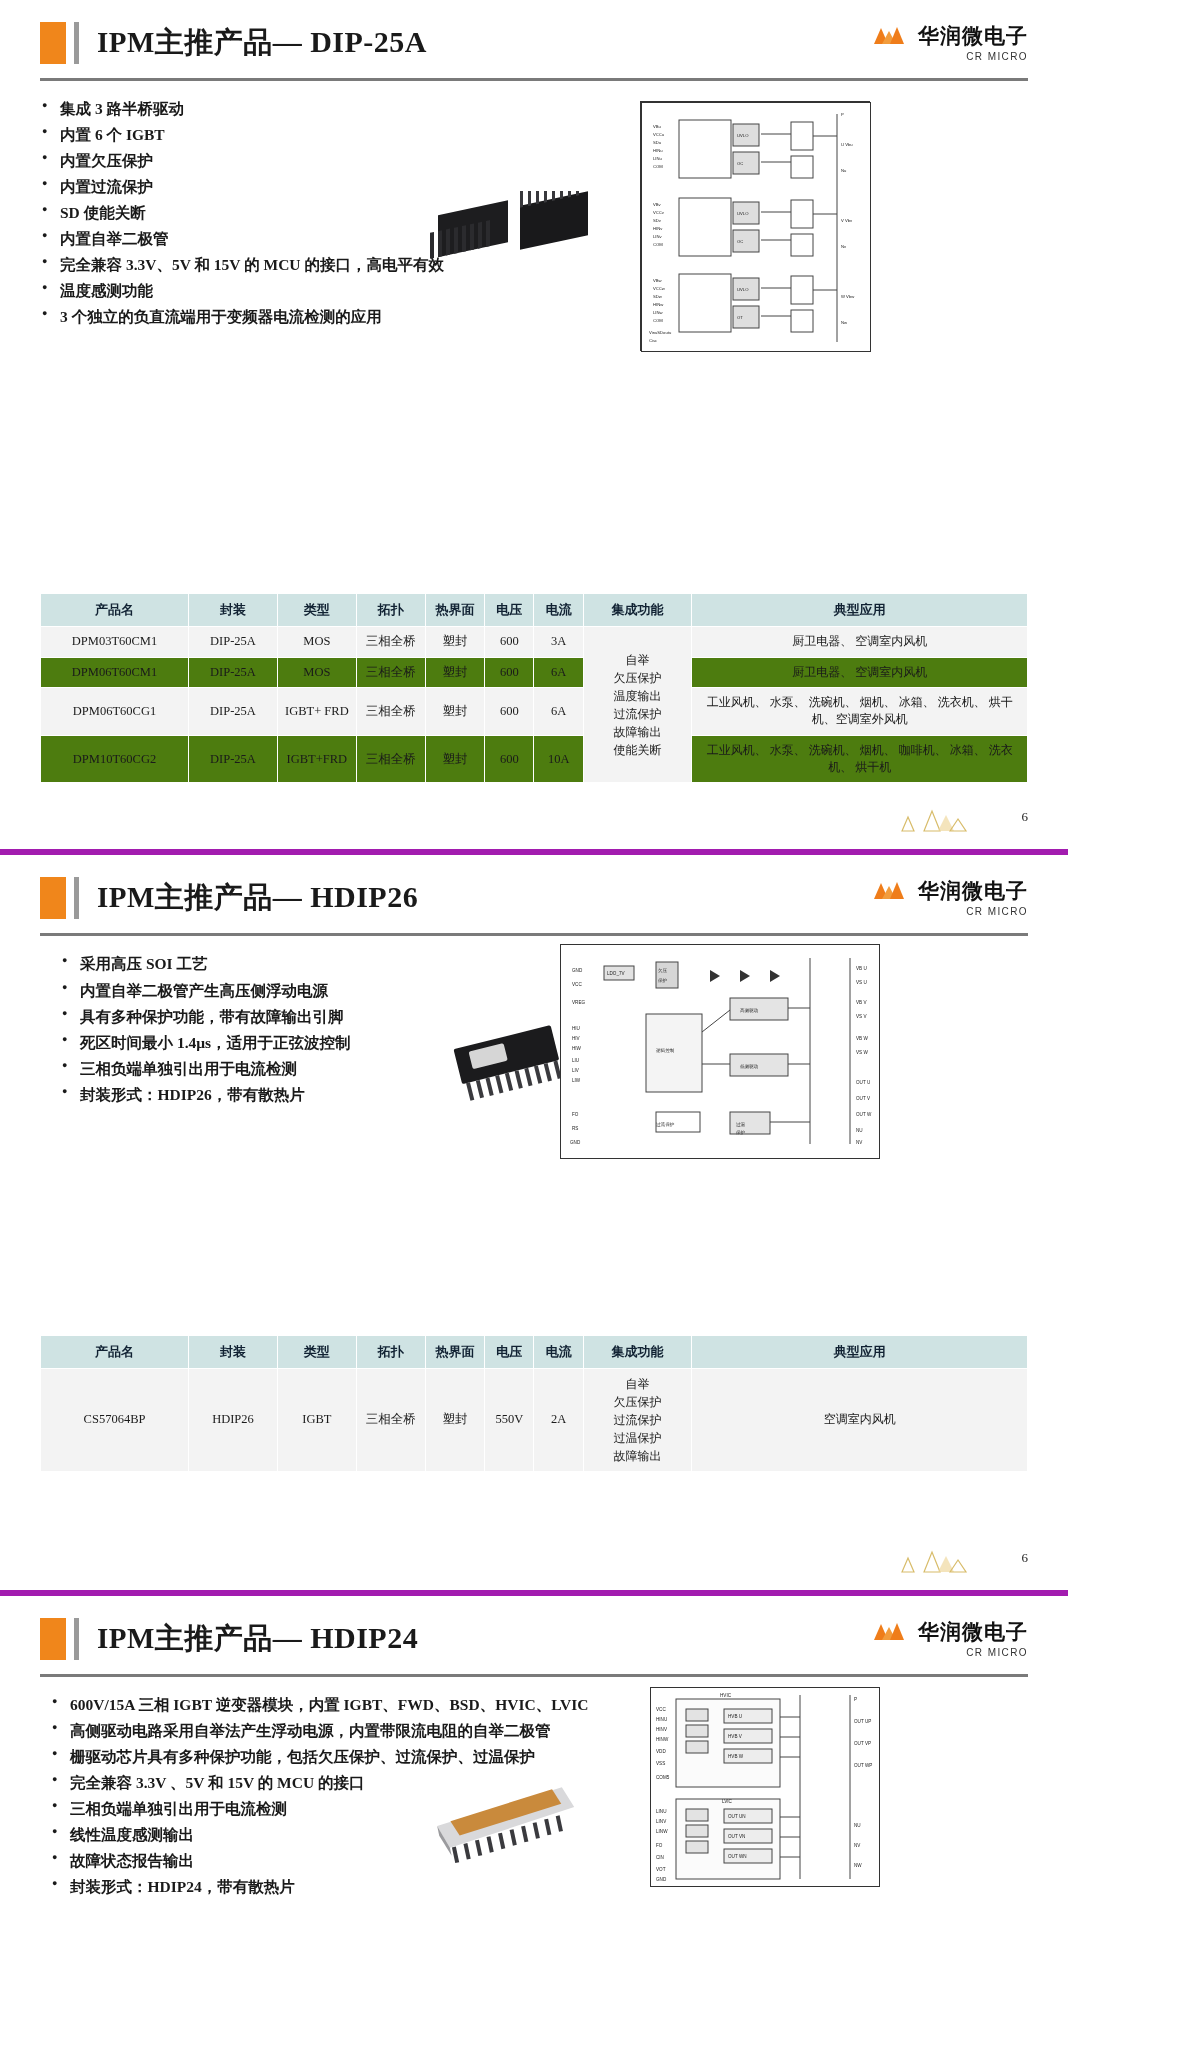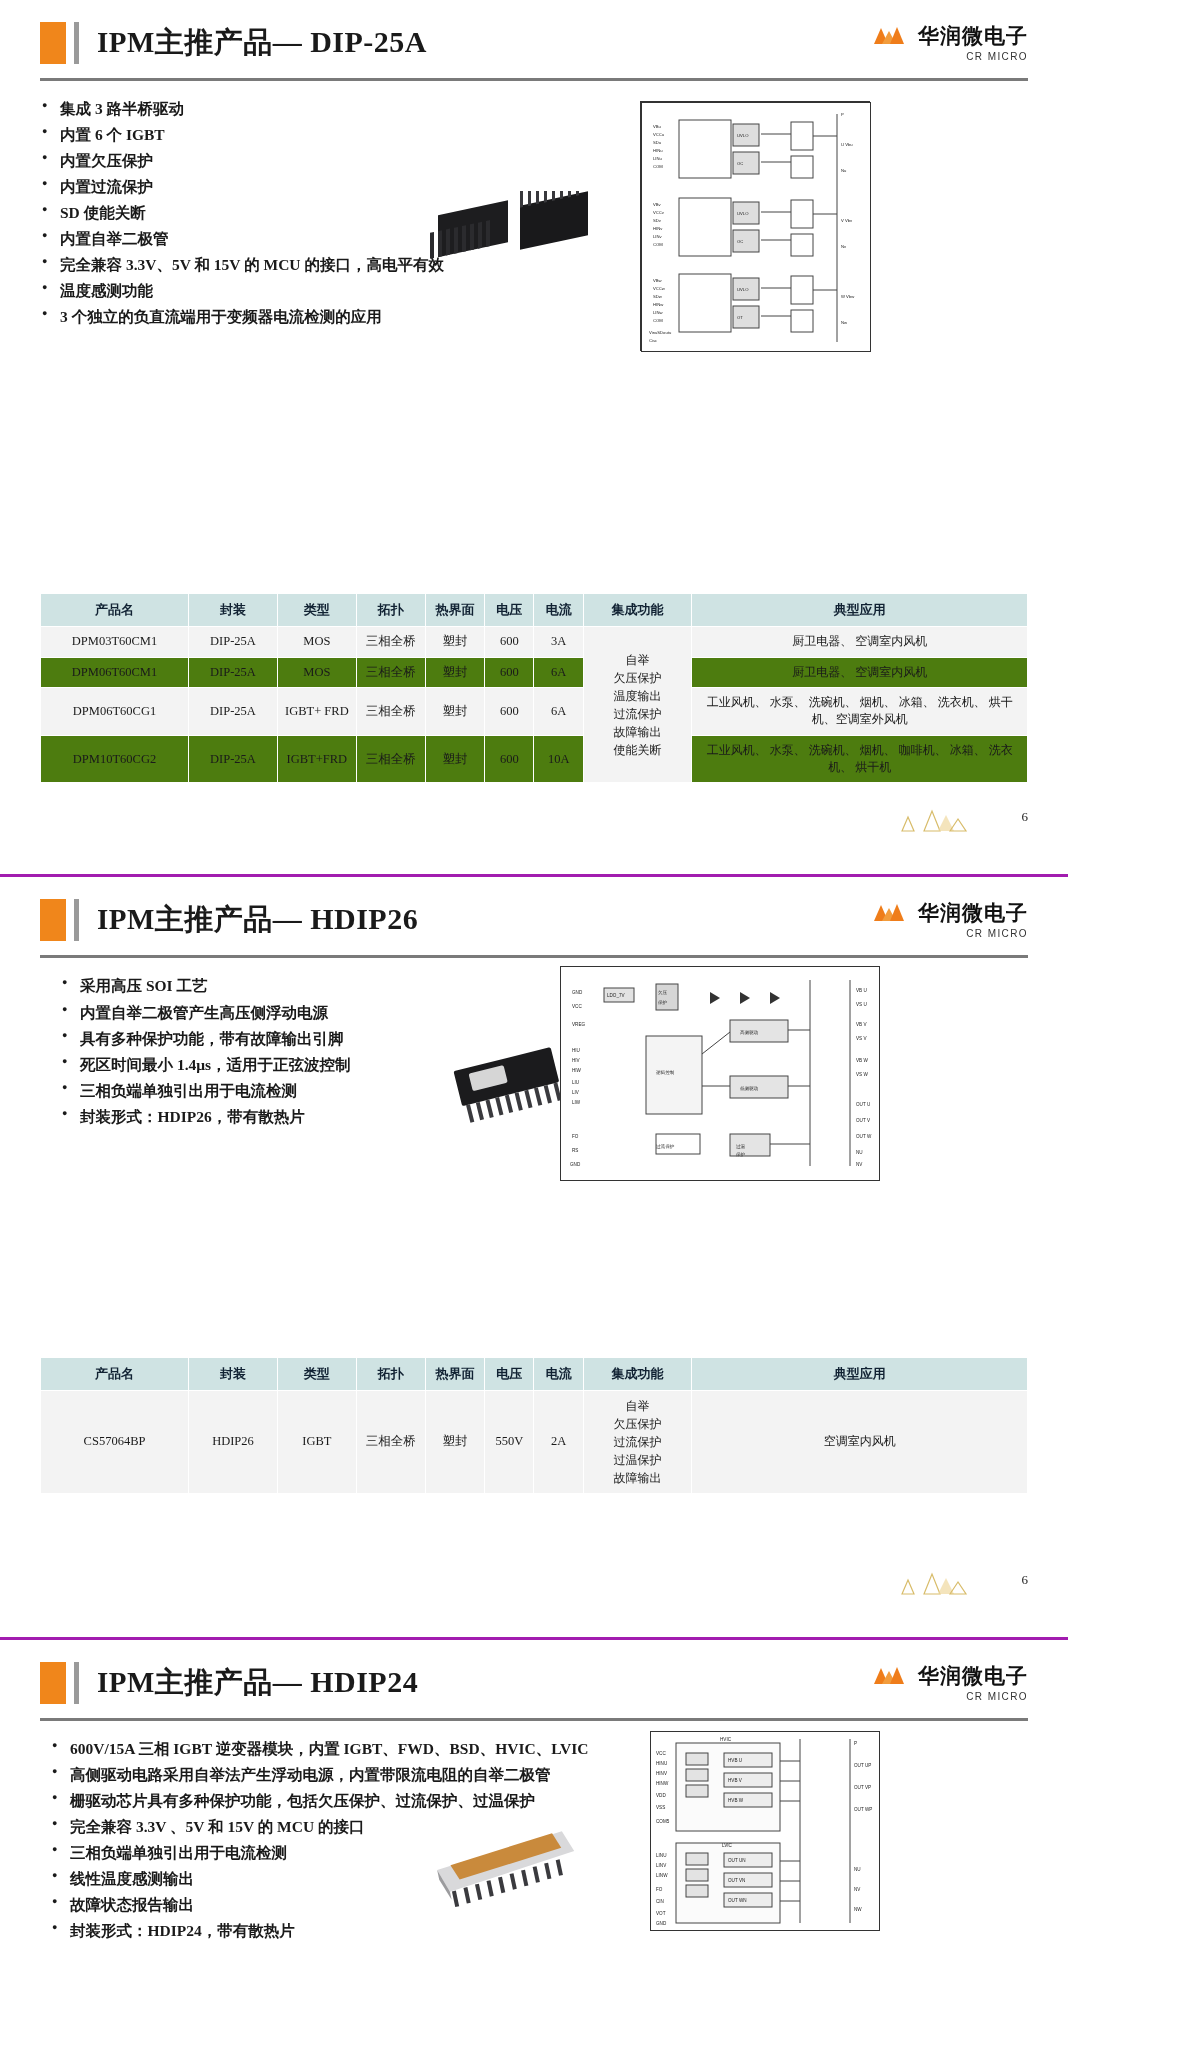--- a/index.html
+++ b/index.html
@@ -9,21 +9,21 @@
     background:#ffffff;
     font-family:"Liberation Sans", sans-serif;
     color:#1a1a1a;
   }
   .page {
     position:relative;
     width:1068px;
     background:#fff;
     padding:0;
   }
-  .page + .page { border-top:3px solid #a21caf;margin-top:25px; }
+  .page + .page { border-top:6px solid #a21caf; }
 
   
   .hdr {
     position:relative;
     display:flex;
     align-items:center;
     padding:22px 0 14px 0;
     margin:0 40px;
   }
   .hdr .accent {

